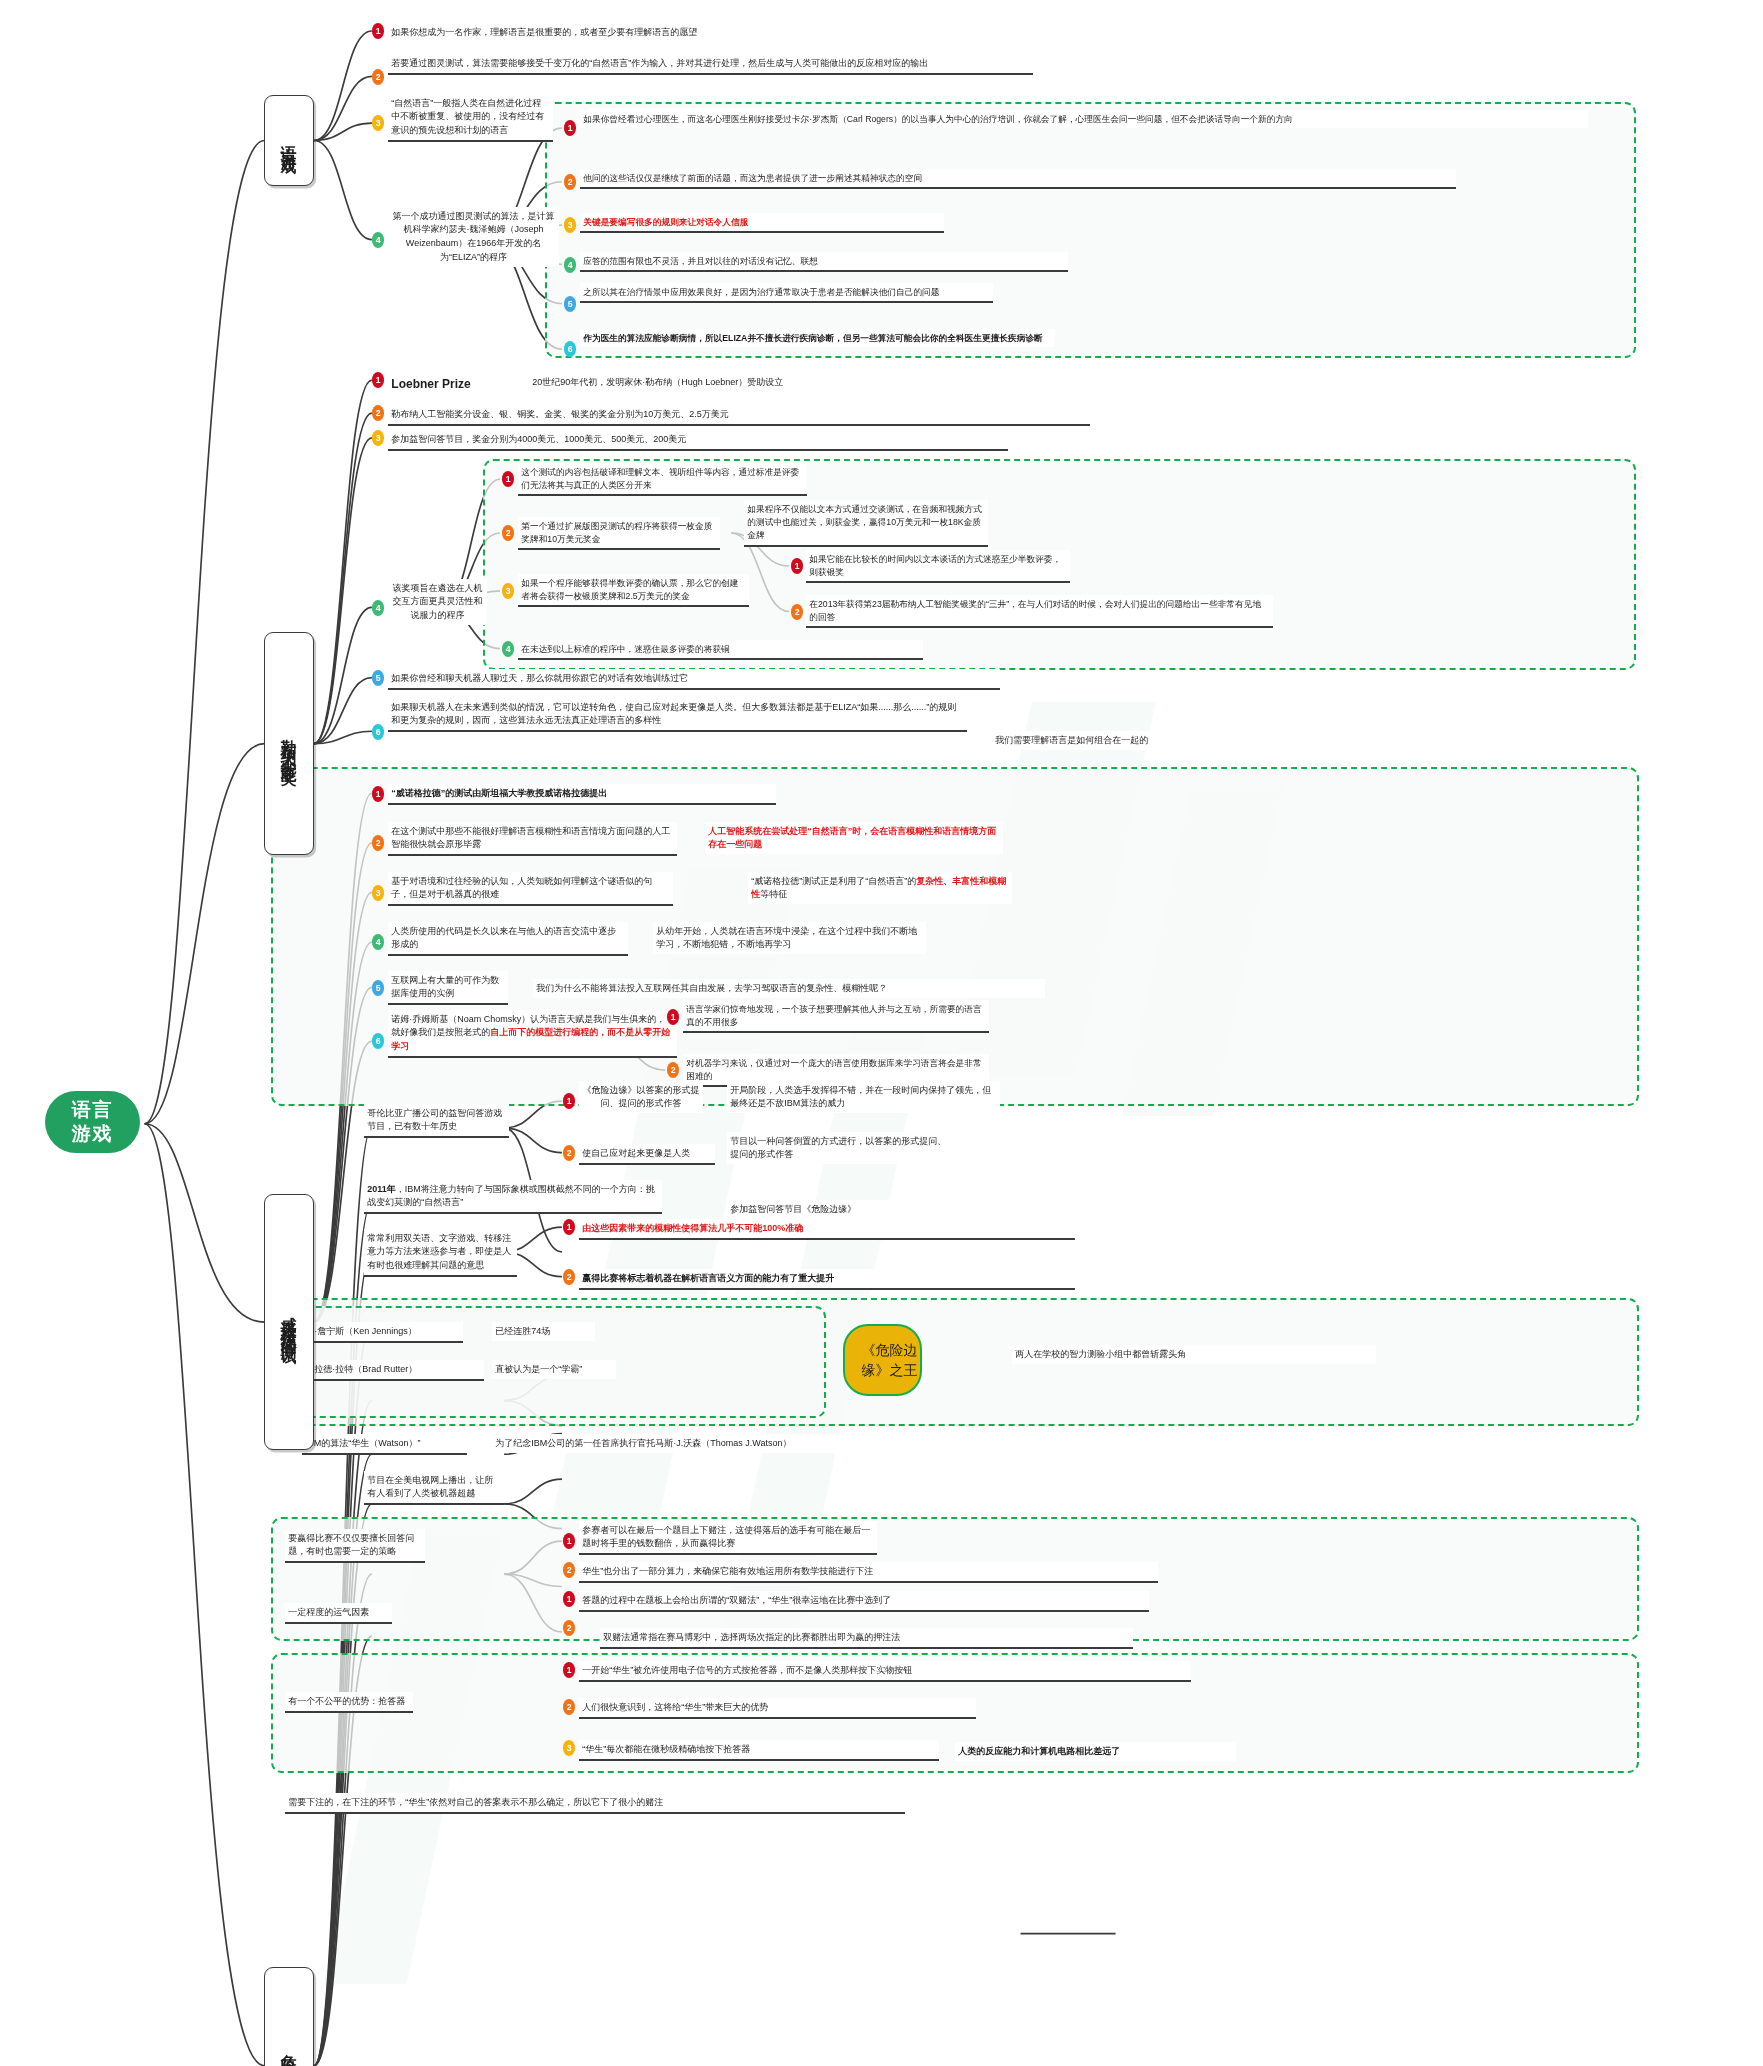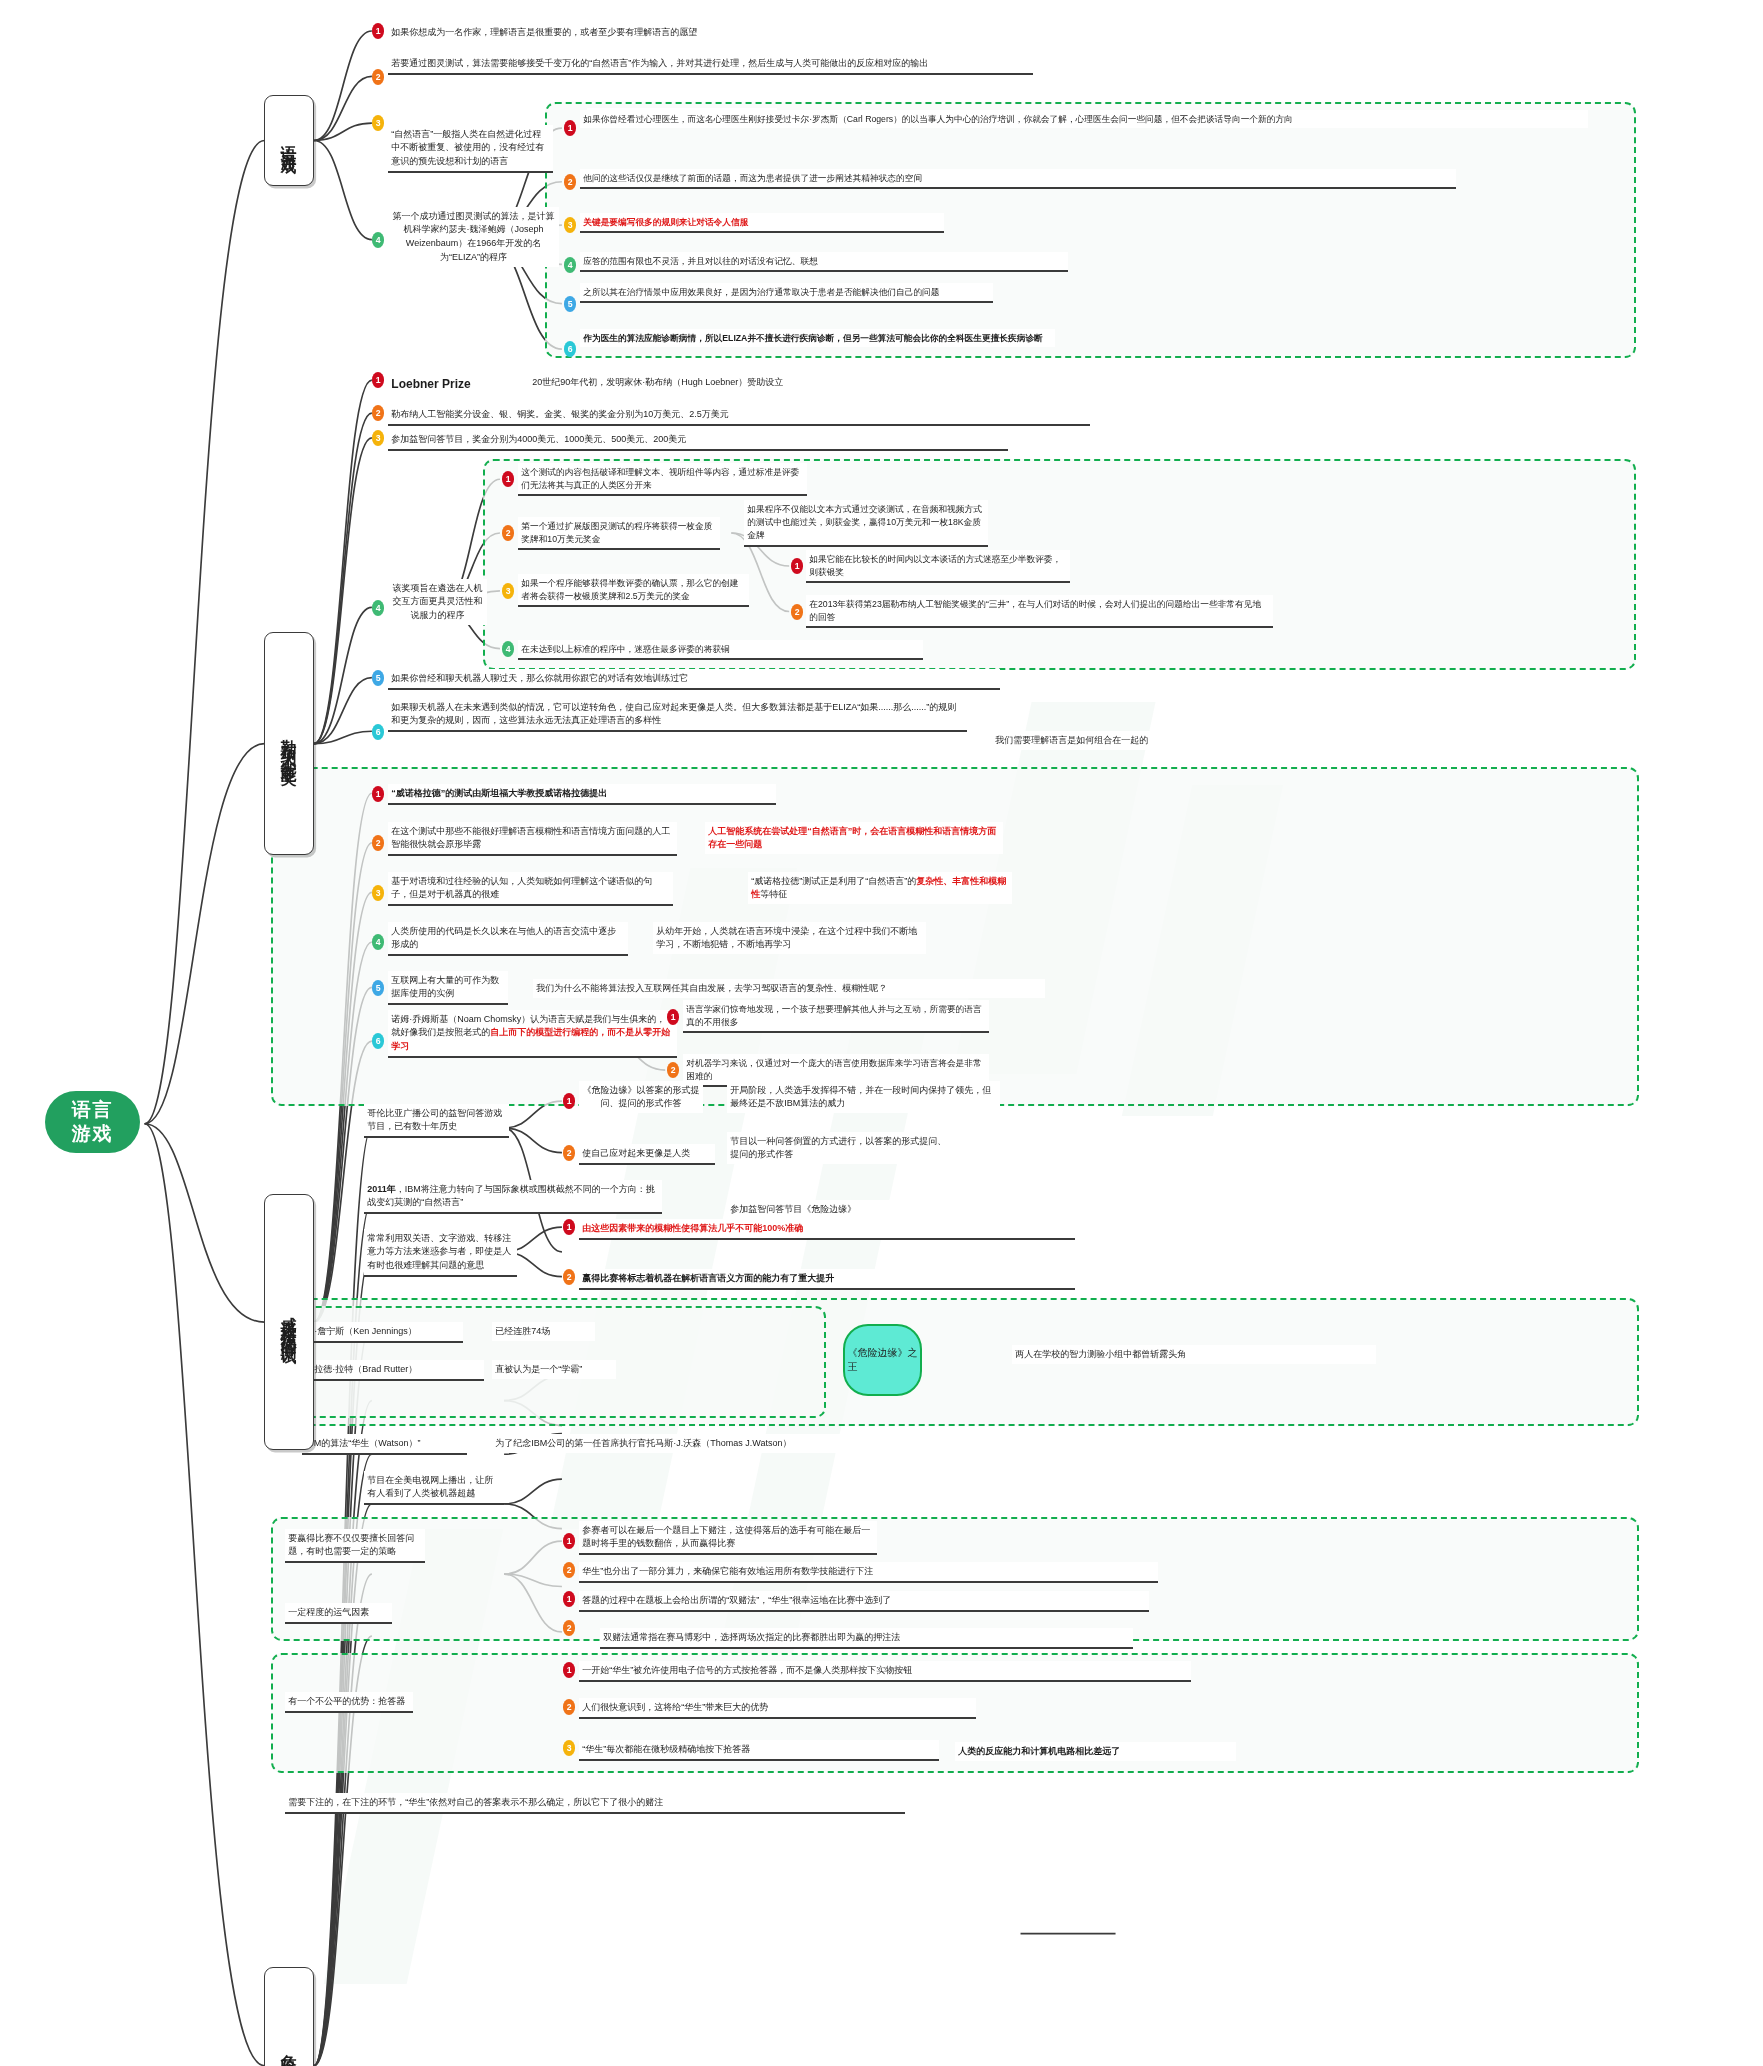--- a/index.html
+++ b/index.html
@@ -87,24 +87,24 @@
     background:rgba(246,250,248,.72);
     z-index:3;
   }
   .gbox.r { border-radius:10.7px; }
 
   
   .gpill {
     position:absolute;
     border:2.5px solid #12ae4e;
     border-radius:25px;
-    background:#5eead4;
+    background:#eab308;
     display:flex; align-items:center; justify-content:center;
-    text-align:left;
-    font-size:10px; line-height:1.45;
+    text-align:right;
+    font-size:14px; line-height:1.45;
     z-index:6;
     padding:1.7px 2.5px;
   }
 </style>
 </head>
 <body>
 
 <div class="wm" style="left:620px;top:868px;width:107px;height:661px;"></div>
 <div class="wm" style="left:785px;top:1033px;width:74px;height:620px;"></div>
 <div class="wm" style="left:992px;top:702px;width:124px;height:372px;"></div>
@@ -202,21 +202,21 @@
   <div class="chip t15" style="left:388px;top:23px;width:661px;">
     <span>如果你想成为一名作家，理解语言是很重要的，或者至少要有理解语言的愿望</span>
   </div>
 
   <div class="num c2" style="left:372px;top:69px;">2</div>
   <div class="chip t15 u" style="left:388px;top:54px;width:645px;">
     <span>若要通过图灵测试，算法需要能够接受千变万化的“自然语言”作为输入，并对其进行处理，然后生成与人类可能做出的反应相对应的输出</span>
   </div>
 
   <div class="num c3" style="left:372px;top:115px;">3</div>
-  <div class="chip t15 u" style="left:388px;top:94px;width:165px;margin-top:31px;">
+  <div class="chip t15 u" style="left:388px;top:94px;width:165px;">
     <span>“自然语言”一般指人类在自然进化过程中不断被重复、被使用的，没有经过有意识的预先设想和计划的语言</span>
   </div>
   <div class="chip t15" style="left:587px;top:108px;width:190px;">
     <span>其与计算机代码有着鲜明的区别</span>
   </div>
 
   <div class="gbox r" style="left:545px;top:102px;width:1091px;height:256px;"></div>
 
   <div class="num c4" style="left:372px;top:232px;">4</div>
   <div class="chip t15" style="left:388px;top:207px;width:171px;text-align:center;">

